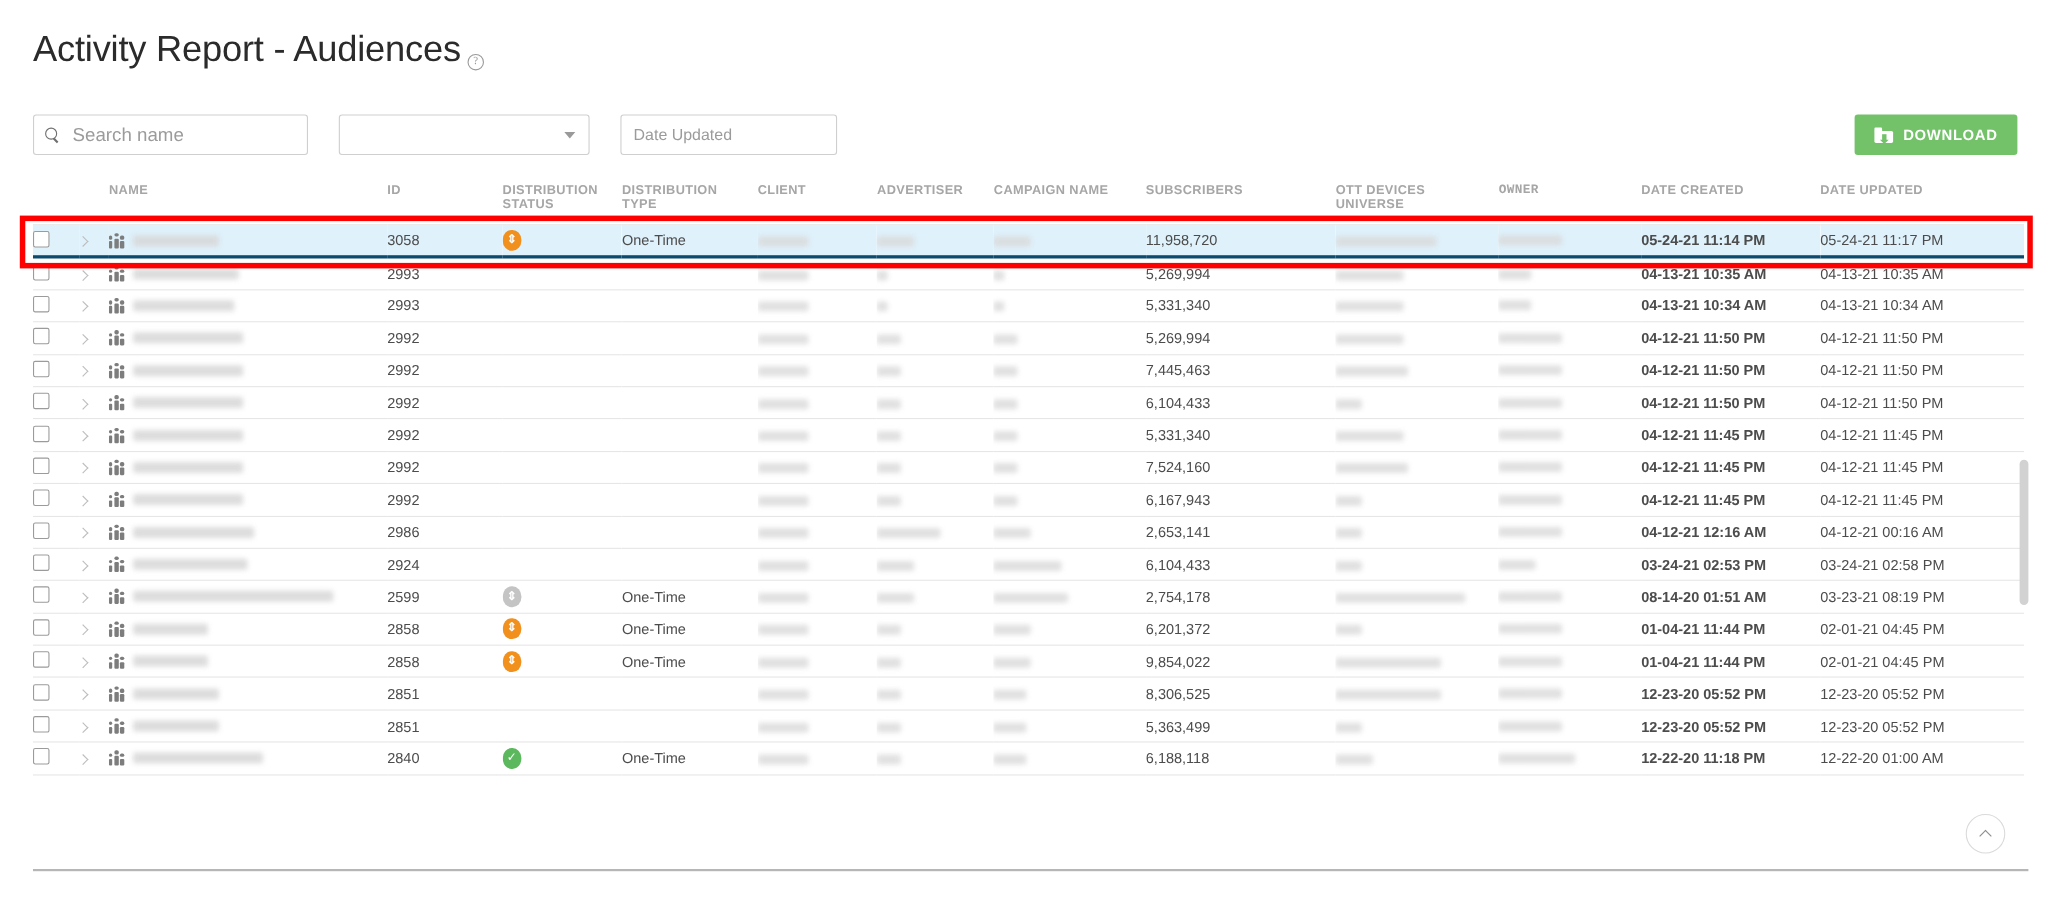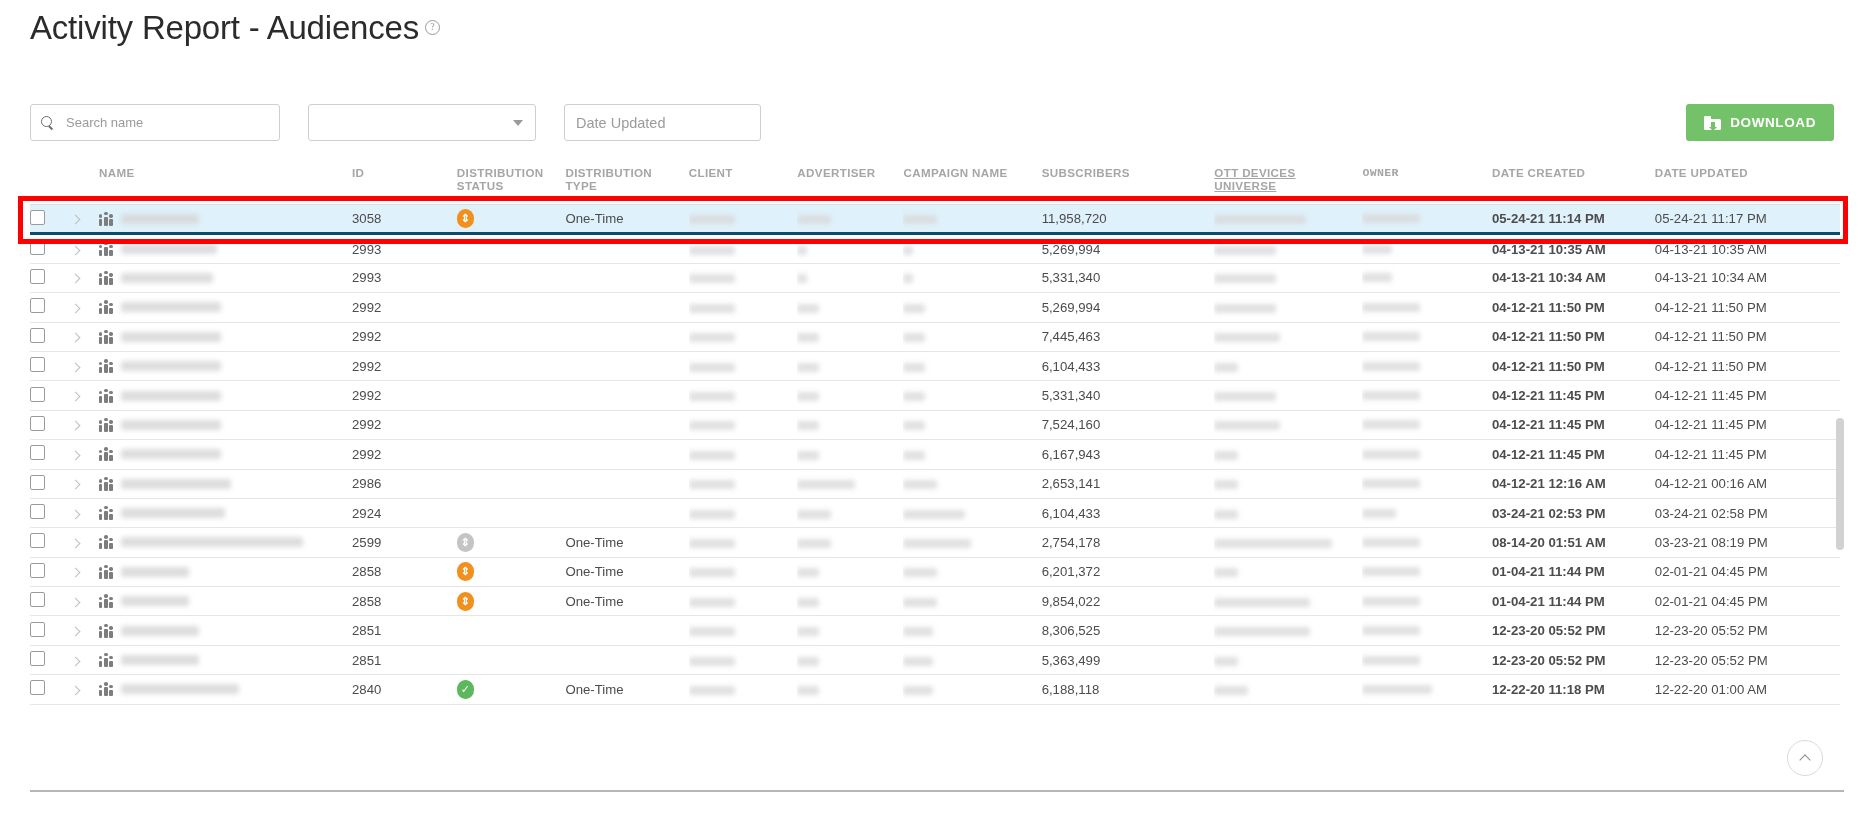--- a/index.html
+++ b/index.html
@@ -7,22 +7,22 @@
     margin: 0; padding: 0;
     width: 1868px; height: 836px;
     background: #ffffff;
     font-family: "Liberation Sans", sans-serif;
     overflow: hidden;
   }
   .page { position: relative; width: 1868px; height: 836px; background:#fff; }
 
   
   .title-row {
-    position: absolute; left: 30px; top: 8px;
-    display: flex; align-items: flex-start; gap: 6px;
+    position: absolute; left: 30px; top: 24px;
+    display: flex; align-items: flex-end; gap: 6px;
   }
   .page-title {
     font-size: 33px; font-weight: 400; color: #2b2b2b;
     letter-spacing: -0.2px; line-height: 40px;
   }
   .help-icon {
     width: 15px; height: 15px; border-radius: 50%;
     border: 1.4px solid #9a9a9a; color: #9a9a9a;
     font-size: 10px; line-height: 12px; text-align: center;
     margin-top: 12px; font-family: "Liberation Serif", serif;
@@ -37,21 +37,21 @@
   .search-icon { width: 14px; height: 14px; position: relative; margin-right: 9px; flex: 0 0 auto; }
   .search-icon::before {
     content:""; position: absolute; left:0; top:0; width: 9px; height: 9px;
     border: 1.6px solid #6e6e6e; border-radius: 50%;
   }
   .search-icon::after {
     content:""; position: absolute; left: 8px; top: 9px; width: 5px; height: 1.6px;
     background: #6e6e6e; transform: rotate(45deg); transform-origin: left center;
   }
   .search-input {
-    border: none; outline: none; font-size: 13px; color: #b91c1c;
+    border: none; outline: none; font-size: 17px; color: #b91c1c;
     font-family: "Liberation Sans", sans-serif; width: 100%; background: transparent;
   }
   .search-input::placeholder { color: #9b9b9b; }
 
   .select-box {
     width: 228px; height: 37px; margin-left: 28px;
     border: 1px solid #cfcfcf; border-radius: 3px; background: #fff;
     display: flex; align-items: center; justify-content: flex-end; padding-right: 12px;
     position: relative;
   }
@@ -124,21 +124,21 @@
   .c-check { width: 34px; }
   .c-exp   { width: 22px; }
   .c-name  { width: 205px; }
   .c-id    { width: 85px; }
   .c-dstat { width: 88px; }
   .c-dtype { width: 100px; }
   .c-client{ width: 88px; }
   .c-adv   { width: 86px; }
   .c-camp  { width: 112px; }
   .c-subs  { width: 140px; }
-  .c-ott   { width: 120px; text-decoration: underline; }
+  .c-ott   { width: 120px; }
   .c-owner { width: 105px; font-family: Liberation Mono, monospace; }
   .c-dcre  { width: 132px; font-weight: bold; }
   .c-dupd  { width: 150px; }
 
   .checkbox {
     width: 15px; height: 15px; border: 1.4px solid #9b9b9b; border-radius: 2px;
     background: #fff; display: inline-block; cursor: pointer;
   }
   .chev-right {
     display:inline-block; width: 7px; height: 7px;

